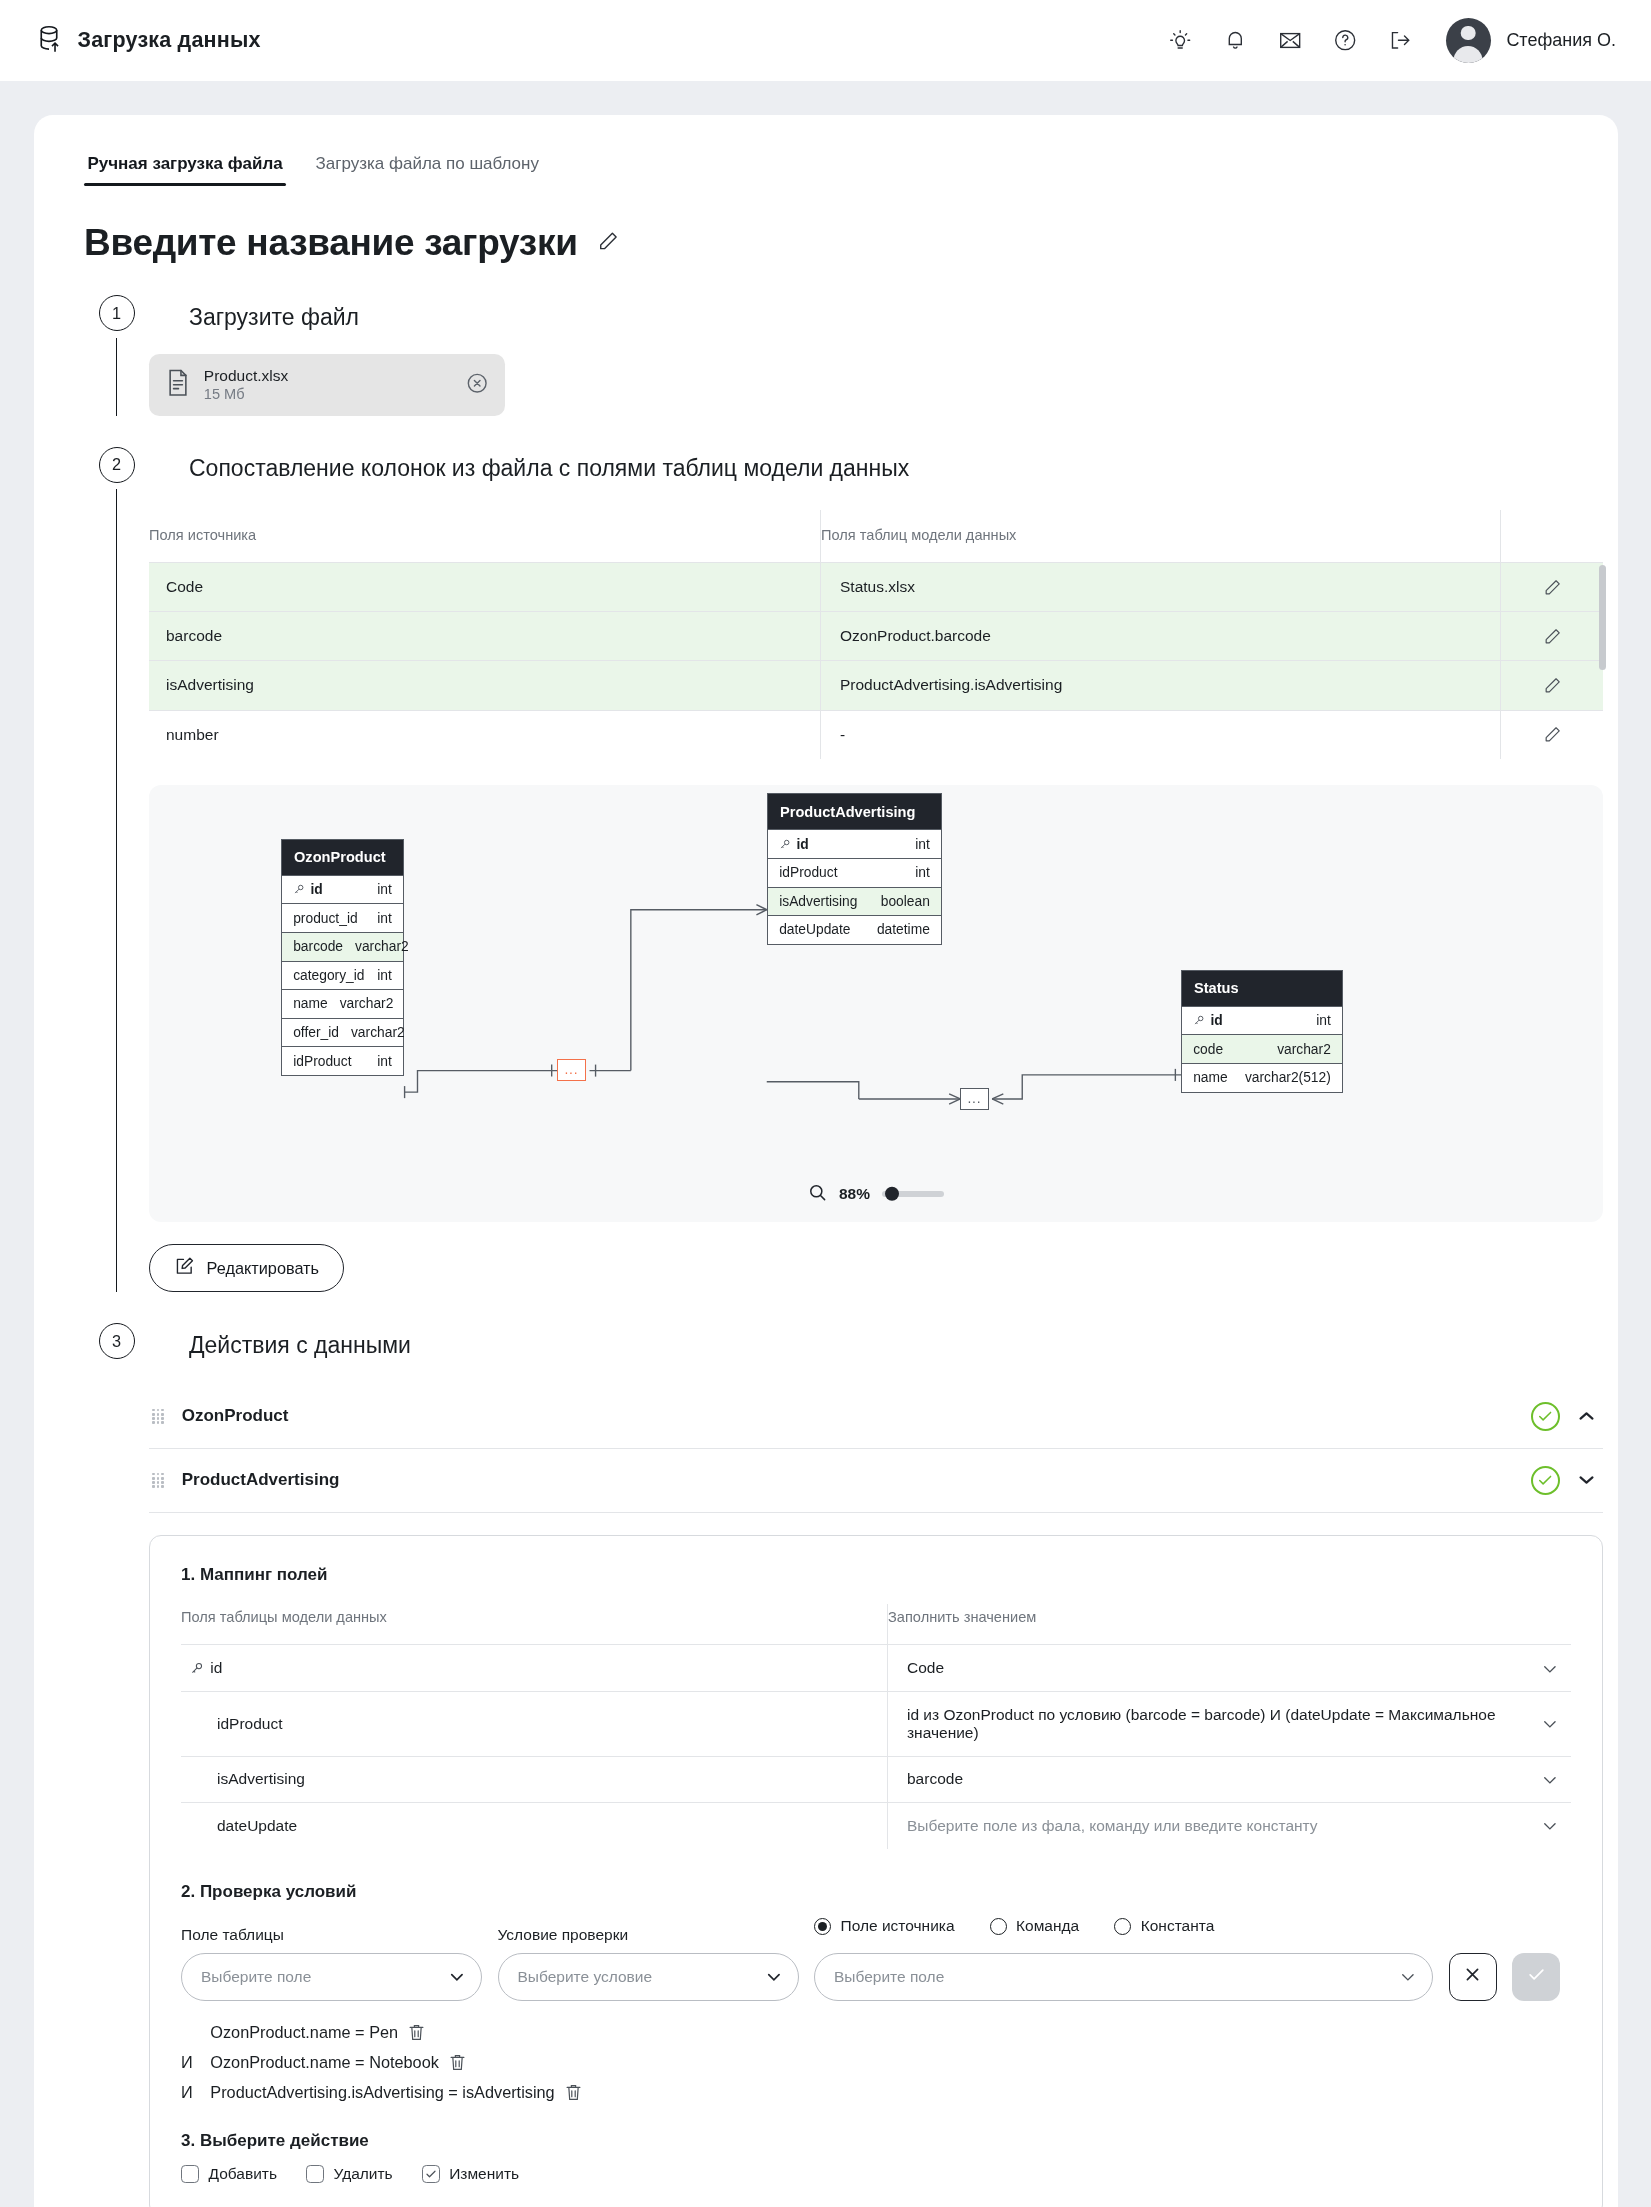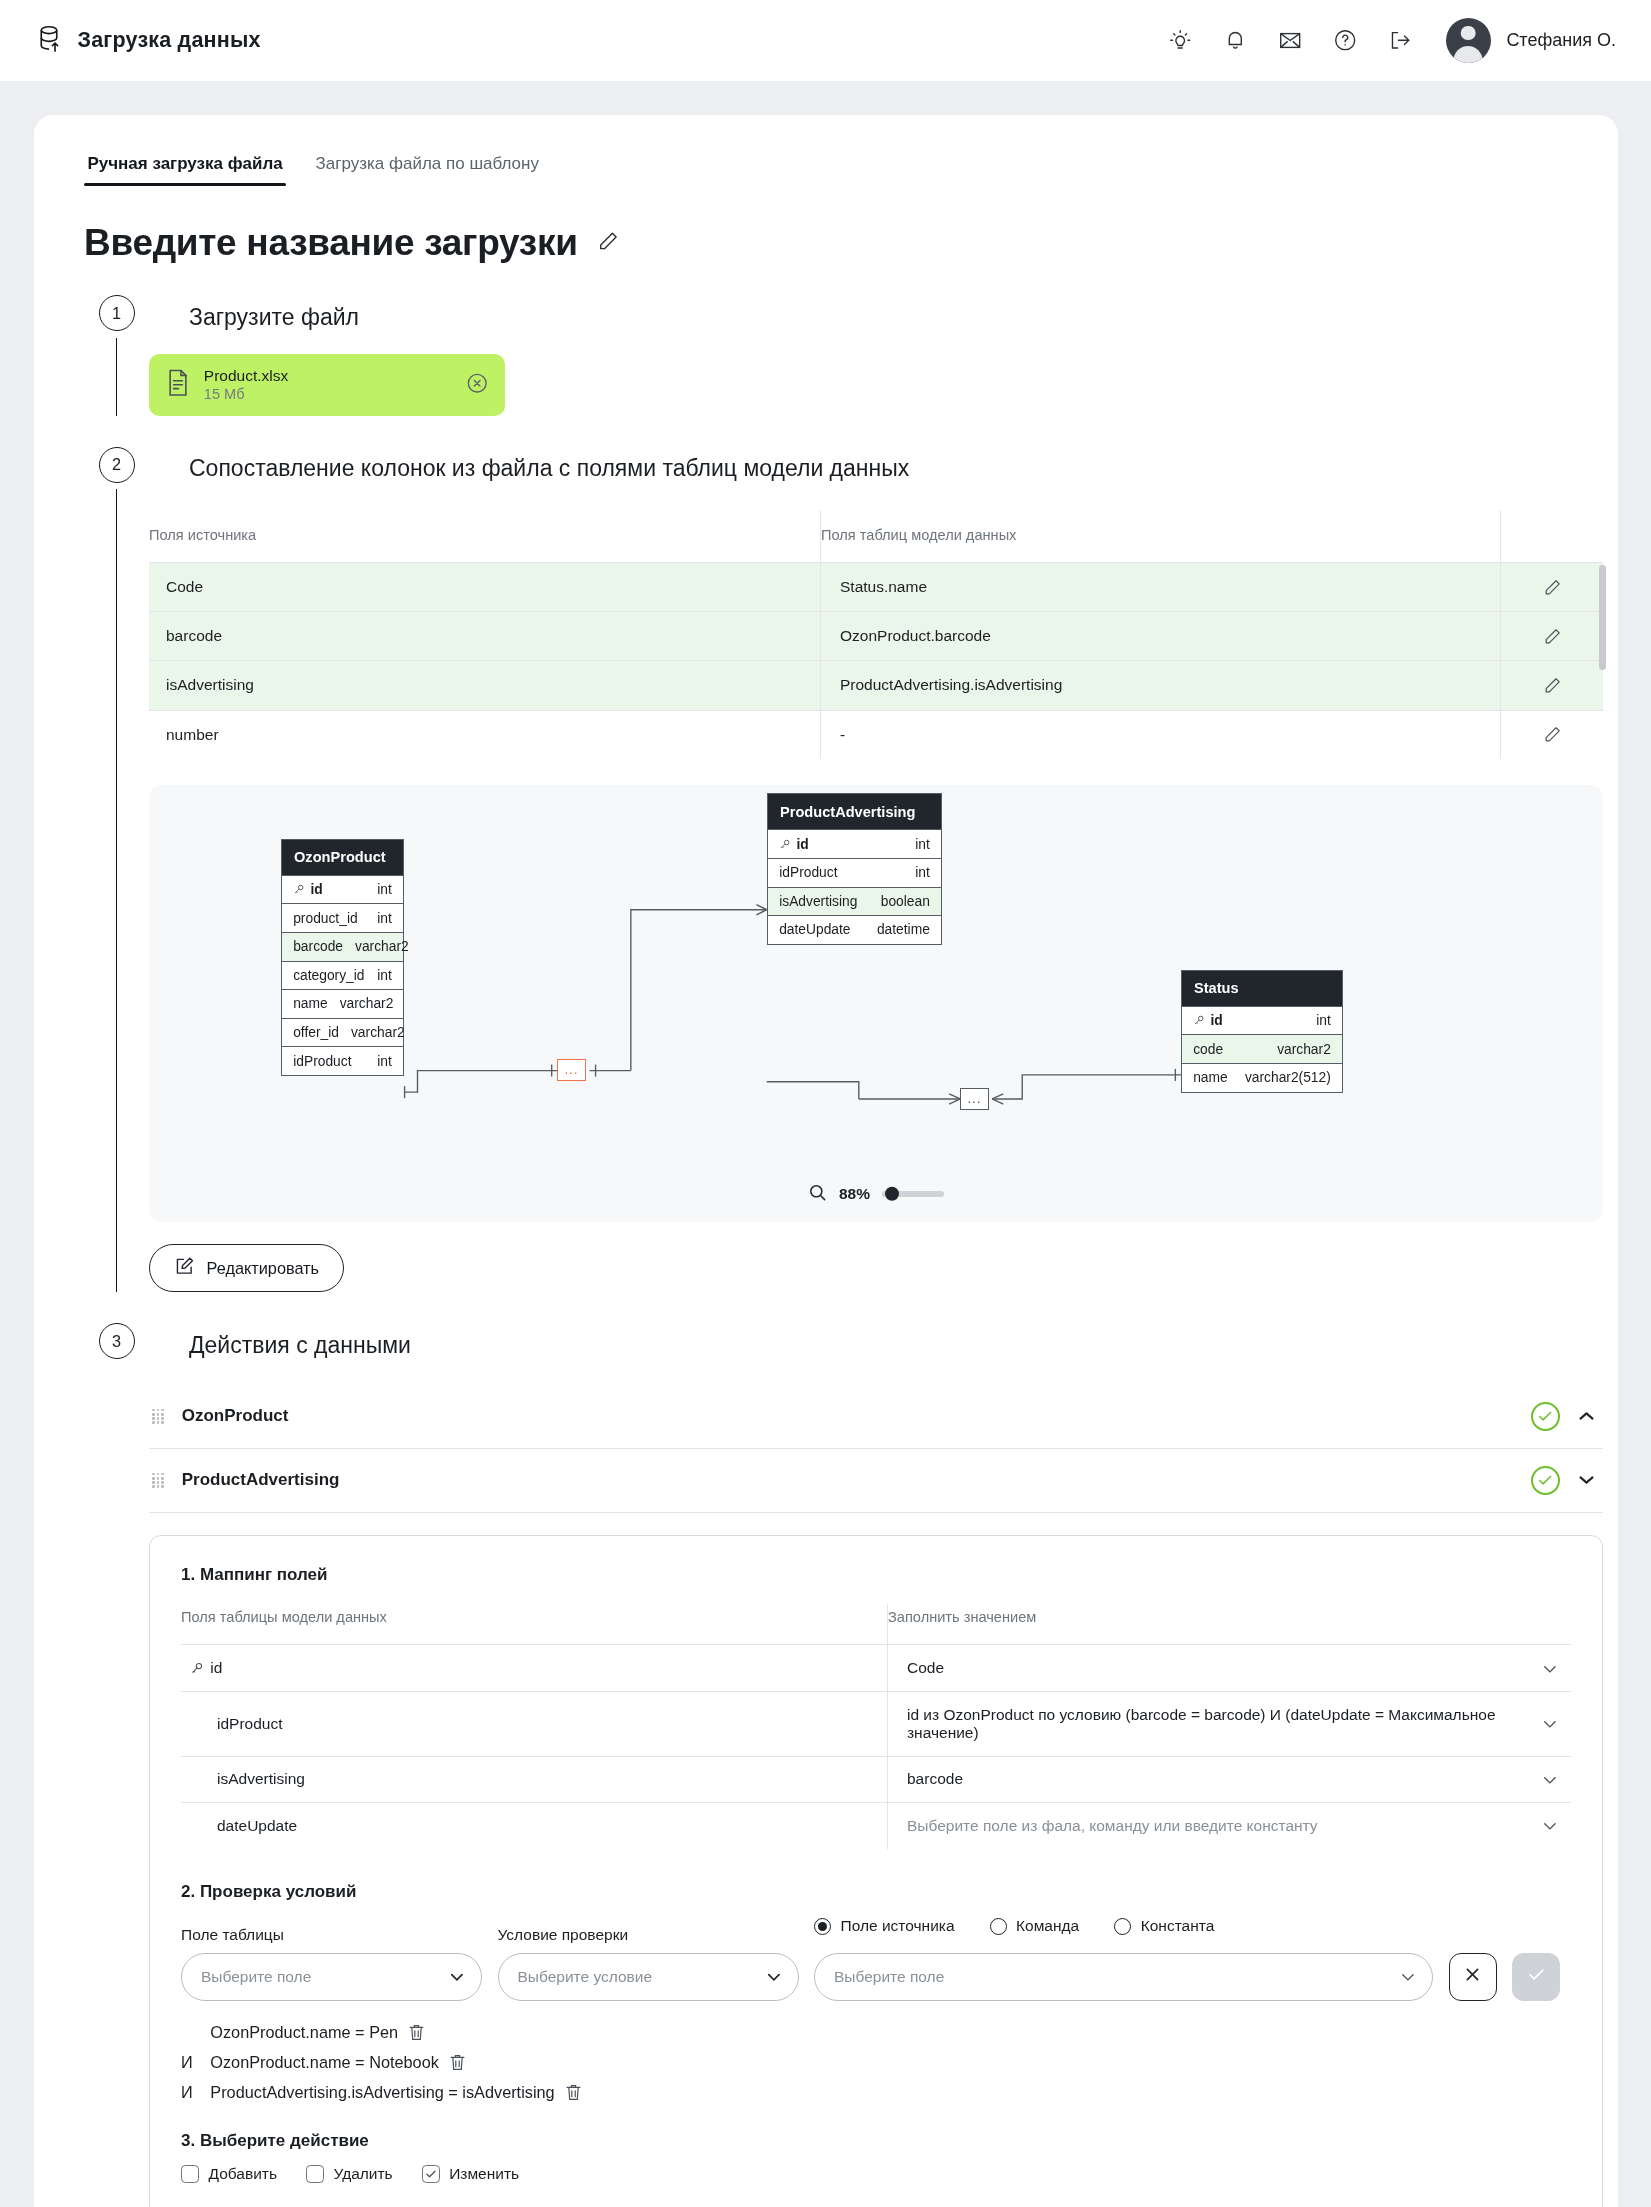--- a/index.html
+++ b/index.html
@@ -76,21 +76,21 @@
     font-size: 16.3px; flex: 0 0 36px;
   }
   .step-line { width: 1.7px; background: #14181d; flex: 1; margin-top: 6.9px; }
   .step-body { flex: 1; padding-top: 3.4px; }
   .step-title { font-size: 23px; font-weight: normal; line-height: 36px; margin-left: 40px; }
 
   
   .file-chip {
     margin-top: 19px;
     width: 356px; height: 62px;
-    background: #bef264; border-radius: 10.3px;
+    background: #e5e5e5; border-radius: 10.3px;
     display: flex; align-items: center; gap: 13.8px; padding: 0 17px;
   }
   .file-meta { flex: 1; }
   .file-name { font-size: 15.5px; color: #1b1f23; line-height: 19px; }
   .file-size { font-size: 14.6px; color: #757b84; line-height: 19px; }
 
   
   .map-table { margin-top: 24px; width: 1454px; position: relative; }
   .map-row { display: flex; align-items: stretch; }
   .map-row.head .mc { color: #6f757d; font-size: 14.6px; padding: 17px 0 19px 0; }
@@ -345,21 +345,21 @@
       
       <div class="map-table">
         <div class="map-row head">
           <div class="mc mc-a">Поля источника</div>
           <div class="mc mc-b">Поля таблиц модели данных</div>
           <div class="mc mc-c"></div>
         </div>
 
         <div class="map-row green sep">
           <div class="mc mc-a">Code</div>
-          <div class="mc mc-b">Status.name</div>
+          <div class="mc mc-b">Status.xlsx</div>
           <div class="mc mc-c">
             <svg width="19" height="19" viewBox="0 0 24 24" fill="none" stroke="#4b5158" stroke-width="1.5" stroke-linecap="round" stroke-linejoin="round">
                 <path d="M16.5 3.5l4 4L8 20H4v-4L16.5 3.5Z"></path>
               </svg>
           </div>
         </div>
         <div class="map-row green sep">
           <div class="mc mc-a">barcode</div>
           <div class="mc mc-b">OzonProduct.barcode</div>
           <div class="mc mc-c">

